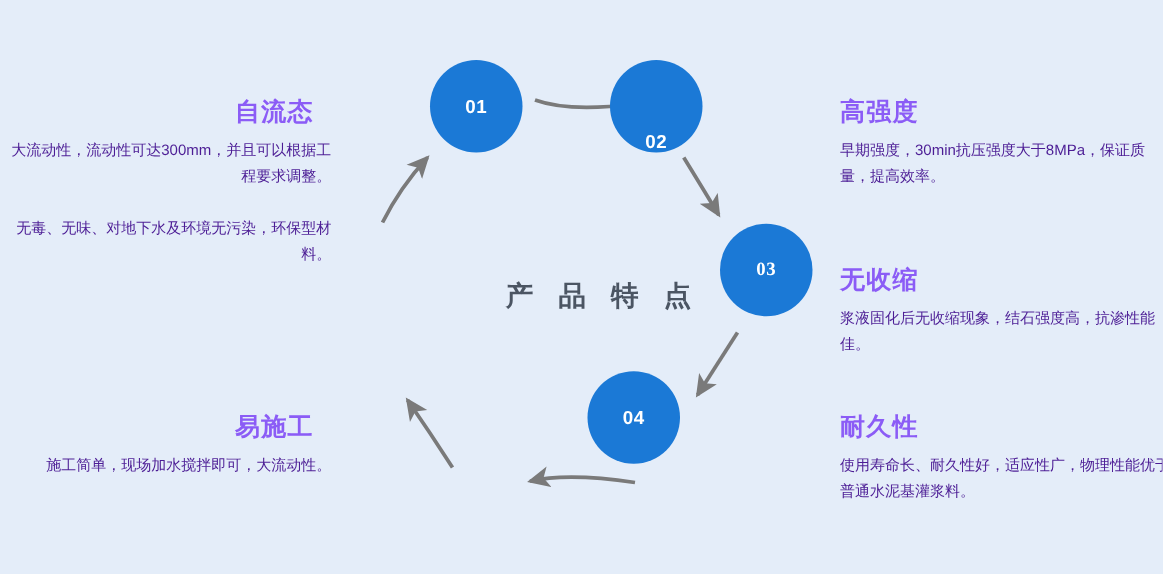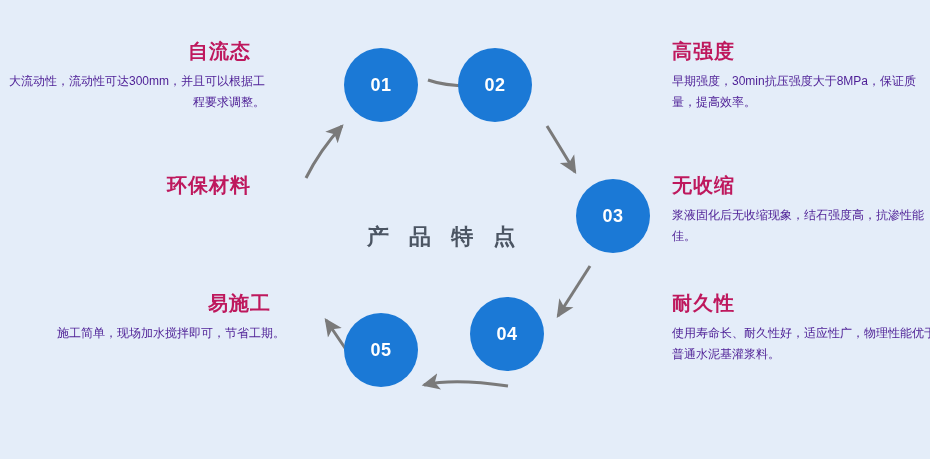--- a/index.html
+++ b/index.html
@@ -21,24 +21,25 @@
   }
 
   
   .feature {
     position: absolute;
     width: 265px;
   }
   .feature .f-title {
     font-size: 20px;
     font-weight: bold;
-    color: #be185d;
+    color: #8b5cf6;
     line-height: 26px;
     letter-spacing: 1px;
     margin-bottom: 7px;
+    margin-top: 39px;
   }
   .feature .f-desc {
     font-size: 12px;
     color: #4c1d95;
     line-height: 21px;
   }
   .feature.left {
     text-align: right;
     left: 0px;
   }
@@ -46,63 +47,63 @@
     padding-right: 14px;
   }
   .feature.right {
     text-align: left;
     left: 672px;
   }
 
   
   .pos-l1 { top: 38px; }
   .pos-l2 { top: 172px; }
-  .pos-l3 { top: 290px; padding-left: 20px; }
+  .pos-l3 { top: 290px; }
   
   .pos-r1 { top: 38px; }
   .pos-r2 { top: 172px; }
   .pos-r3 { top: 290px; }
 
   
   #cycle {
     position: absolute;
     left: 240px;
     top: 26px;
     width: 440px;
     height: 410px;
   }
   .node {
     position: absolute;
     width: 74px;
     height: 74px;
     border-radius: 50%;
     background: #1b79d6;
     color: #ffffff;
-    font-size: 18px;
+    font-size: 15px;
     font-weight: bold;
     letter-spacing: 0.5px;
     display: flex;
     align-items: center;
     justify-content: center;
     box-sizing: border-box;
   }
   
   .n01 { left: 104px; top: 22px; }
-  .n02 { left: 218px; top: 22px; }
-  .n03 { left: 336px; top: 153px; }
+  .n02 { left: 248px; top: 22px; align-items: flex-end; }
+  .n03 { left: 336px; top: 153px; font-family: Liberation Serif, serif; }
   .n04 { left: 230px; top: 271px; }
   .n05 { left: 104px; top: 287px; }
   .n06 { left: 27px; top: 155px; }
 
   #center-title {
     position: absolute;
     left: 120px;
     top: 196px;
     width: 200px;
-    text-align: left;
+    text-align: right;
     font-size: 22px;
     font-weight: bold;
     color: #4b5563;
     letter-spacing: 7px;
     text-indent: 7px;
   }
 
   #arrows {
     position: absolute;
     left: 0;
@@ -116,26 +117,26 @@
 <body>
 
 <div id="stage">
 
   <div class="feature left pos-l1">
     <div class="f-title">自流态</div>
     <div class="f-desc">大流动性，流动性可达300mm，并且可以根据工程要求调整。</div>
   </div>
 
   <div class="feature left pos-l2">
-    <div class="f-title">环保材料</div>
+    <div class="f-desc">无毒、无味、对地下水及环境无污染，环保型材料。</div>
   </div>
 
   <div class="feature left pos-l3">
     <div class="f-title">易施工</div>
-    <div class="f-desc">施工简单，现场加水搅拌即可，节省工期。</div>
+    <div class="f-desc">施工简单，现场加水搅拌即可，大流动性。</div>
   </div>
 
   <div class="feature right pos-r1">
     <div class="f-title">高强度</div>
     <div class="f-desc">早期强度，30min抗压强度大于8MPa，保证质量，提高效率。</div>
   </div>
 
   <div class="feature right pos-r2">
     <div class="f-title">无收缩</div>
     <div class="f-desc">浆液固化后无收缩现象，结石强度高，抗渗性能佳。</div>
@@ -173,20 +174,17 @@
     </div>
     <div class="node n02">
       <span>02</span>
     </div>
     <div class="node n03">
       <span>03</span>
     </div>
     <div class="node n04">
       <span>04</span>
     </div>
-    <div class="node n05">
-      <span>05</span>
-    </div>
 
     <div id="center-title">产 品 特 点</div>
   </div>
 
 </div>
 
 </body></html>

